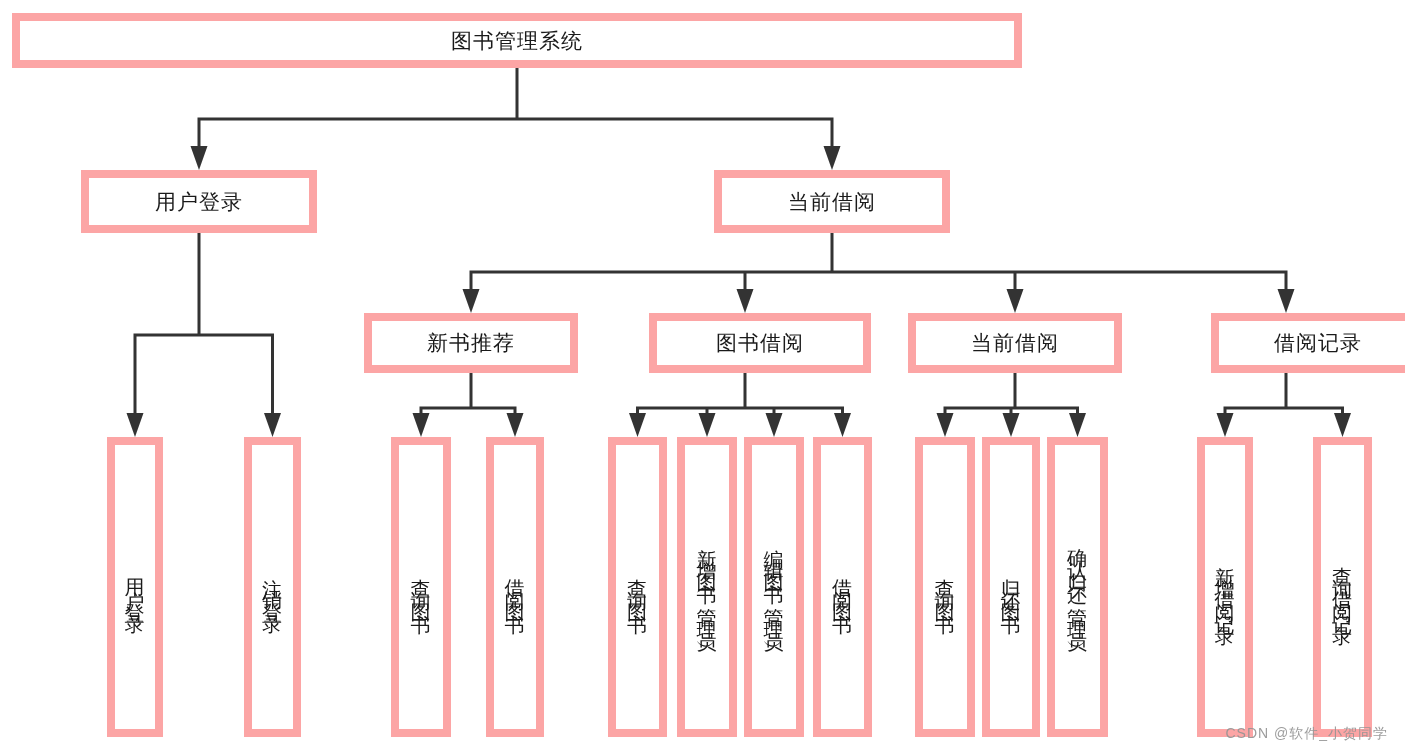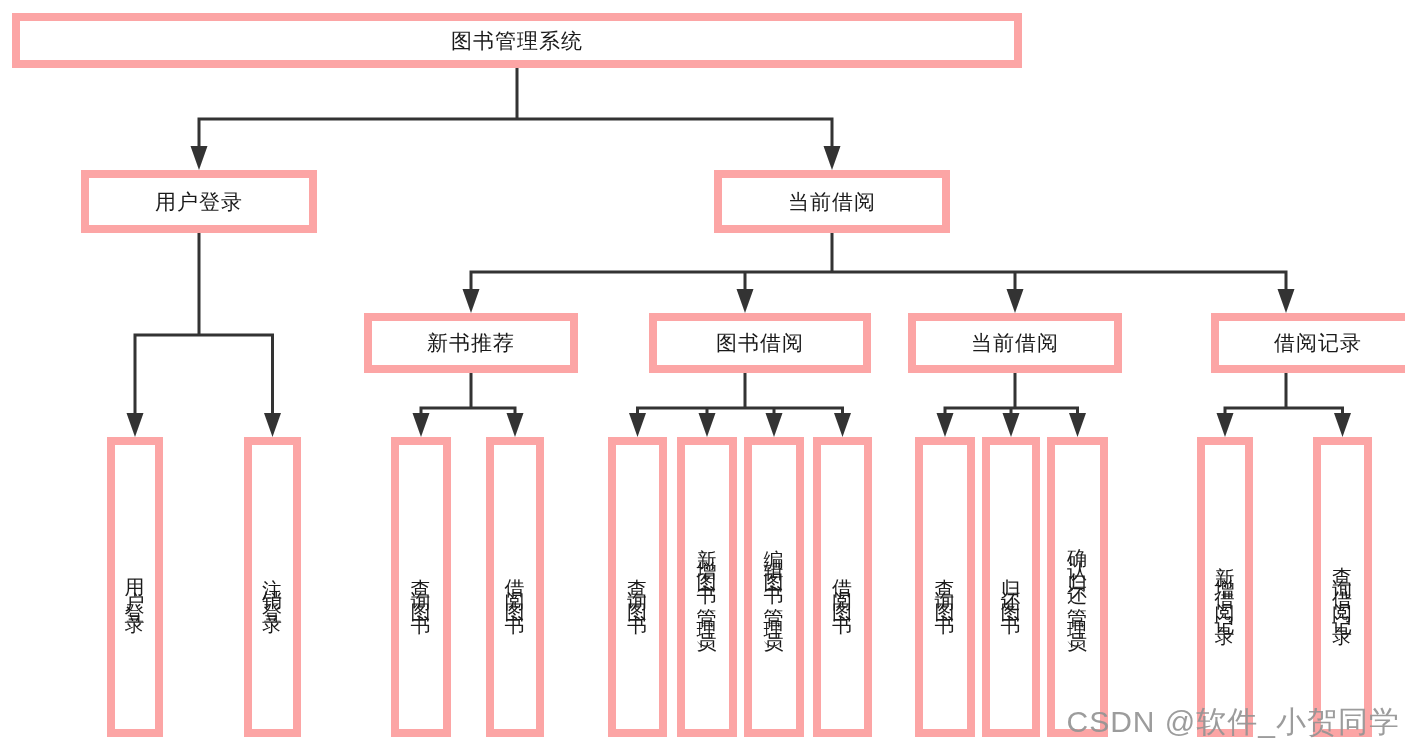--- a/index.html
+++ b/index.html
@@ -41,23 +41,23 @@
   }
   .node.vertical .node-label {
     writing-mode: vertical-rl;
     font-size: 20px;
     letter-spacing: 12px;
     line-height: 1;
     white-space: nowrap;
   }
   .watermark {
     position: absolute;
-    right: 5px;
+    right: 17px;
     bottom: 4px;
-    font-size: 30px;
+    font-size: 14px;
     color: rgba(148, 148, 148, 0.92);
     letter-spacing: 1px;
     z-index: 3;
     white-space: nowrap;
   }
 </style>
 </head>
 <body>
 
 <div class="canvas">

